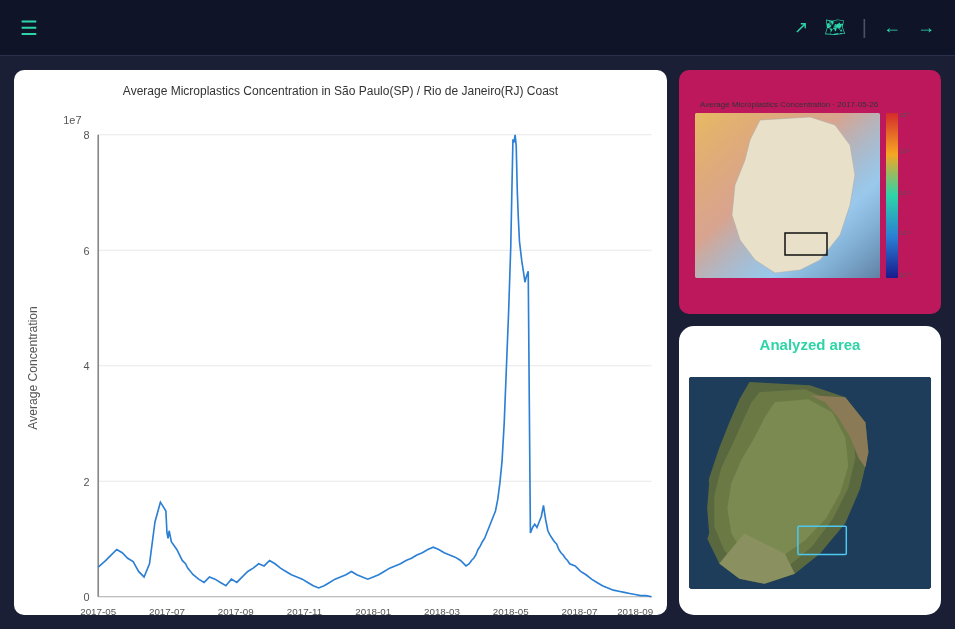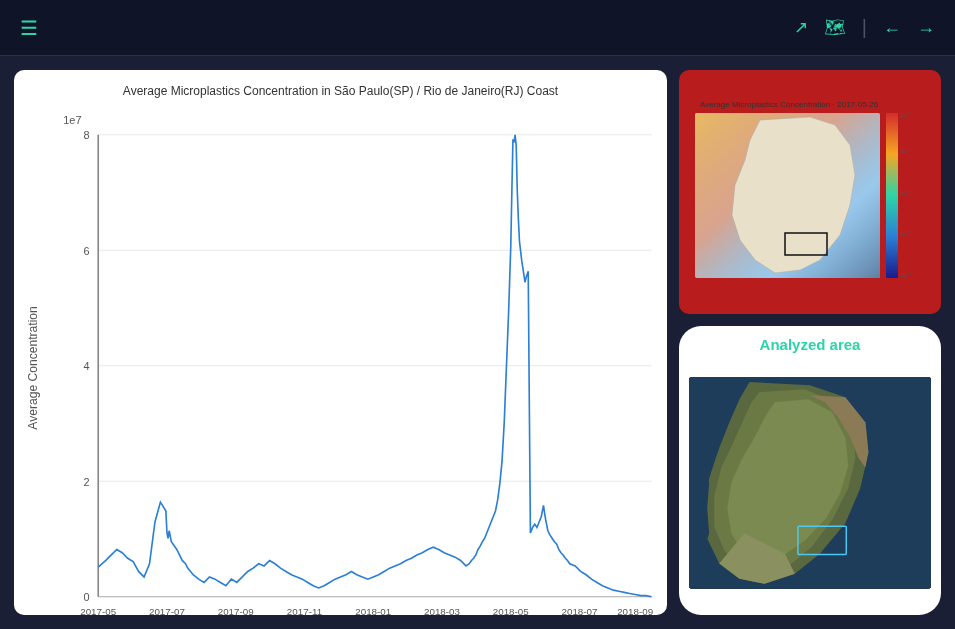--- a/index.html
+++ b/index.html
@@ -78,31 +78,31 @@
       position: relative;
     }
     
     .right-panel {
       width: 262px;
       display: flex;
       flex-direction: column;
       gap: 12px;
     }
     .map-panel {
-      background: #b91c1c;
+      background: #be185d;
       border-radius: 10px;
       padding: 10px;
       flex: 1;
       display: flex;
       align-items: center;
       justify-content: center;
     }
     .analyzed-panel {
       background: #ffffff;
-      border-radius: 22px;
+      border-radius: 15px;
       padding: 10px;
       flex: 1.2;
       display: flex;
       flex-direction: column;
       align-items: center;
     }
     .analyzed-title {
       color: #2dd4a7;
       font-size: 15px;
       font-weight: 600;

